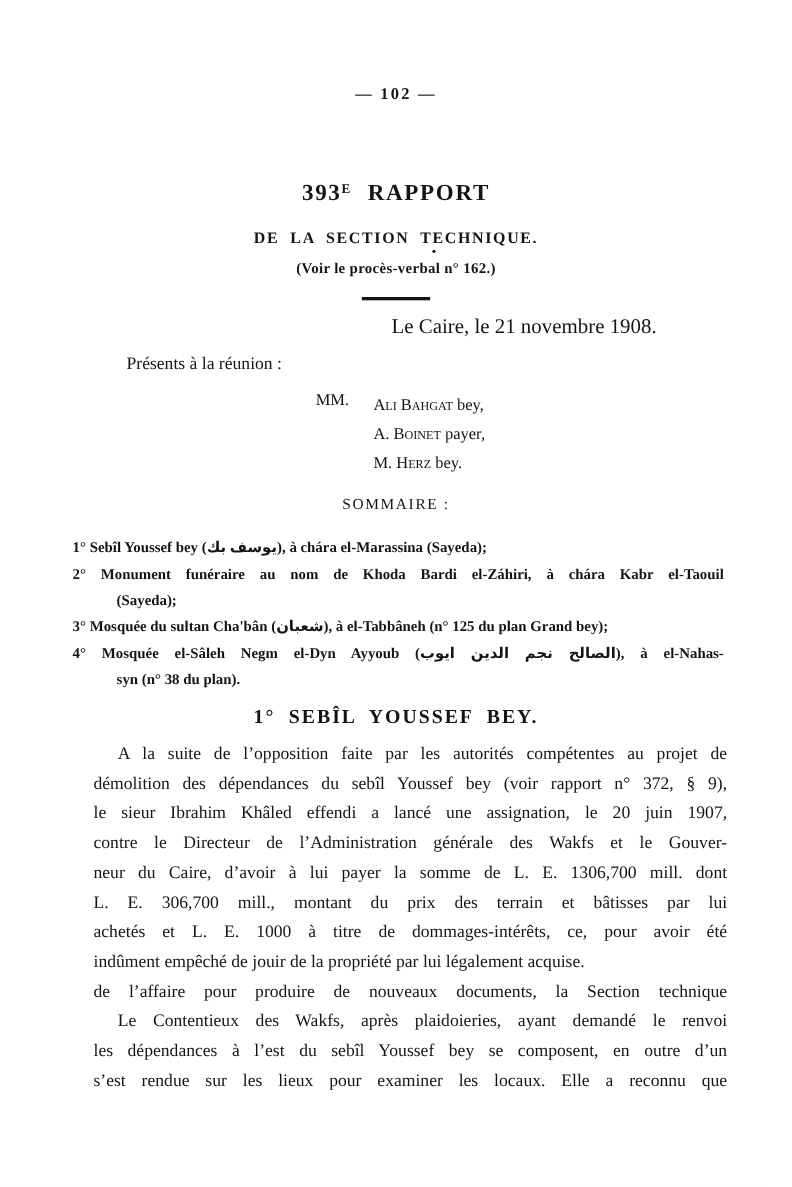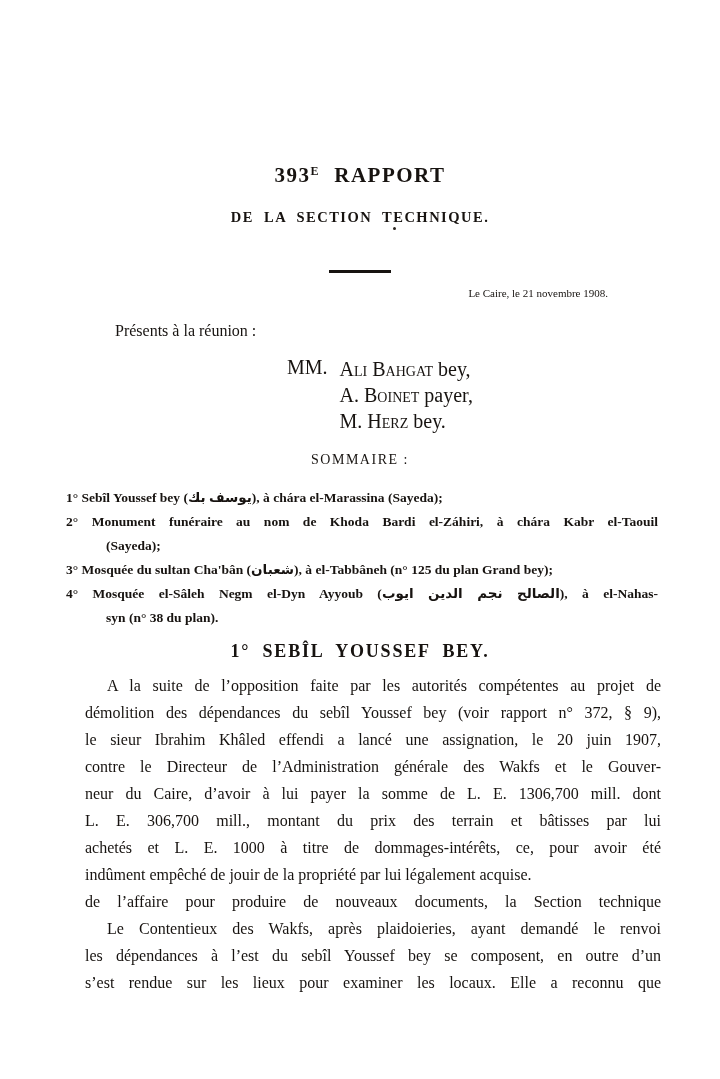--- a/index.html
+++ b/index.html
@@ -55,36 +55,36 @@
     background: #171310;
   }
   .speck {
     top: 227px; left: 393px;
     width: 3px; height: 3px;
     background: #2a241f;
     border-radius: 50%;
   }
   .dateline {
     top: 287px;
-    left: 0; right: 112px;
+    left: 0; right: 123px;
     text-align: right;
-    font-size: 11px;
+    font-size: 19px;
     padding-left: 45px;
   }
   .presents {
     top: 322px;
     left: 115px;
     font-size: 16px;
   }
   .mm {
     top: 356px;
     left: 287px;
-    font-size: 20px;
+    font-size: 15px;
     display: flex;
-    gap: 12px;
+    gap: 22px;
   }
   .mm-names > div { line-height: 26px; }
   .sc { font-variant: small-caps; }
 
   .sommaire-heading {
     top: 452px;
     font-weight: normal;
     font-size: 14px;
     letter-spacing: 1.5px;
   }
@@ -118,25 +118,27 @@
   .line.full {
     text-align: justify;
     text-align-last: justify;
   }
 </style>
 </head>
 <body>
 
 <div class="page">
 
+  <div class="abs center pagenum">— 102 —</div>
 
   <div class="abs center title"><span>393</span><span class="sup">E</span> <span>RAPPORT</span></div>
 
   <div class="abs center subtitle">DE LA SECTION TECHNIQUE.</div>
 
+  <div class="abs center reference">(Voir le procès-verbal n° 162.)</div>
 
   <div class="abs rule"></div>
   <div class="abs speck"></div>
 
   <div class="abs dateline">Le Caire, le 21 novembre 1908.</div>
 
   <div class="abs presents">Présents à la réunion :</div>
 
   <div class="abs mm">
     <div class="mm-prefix">MM.</div>

